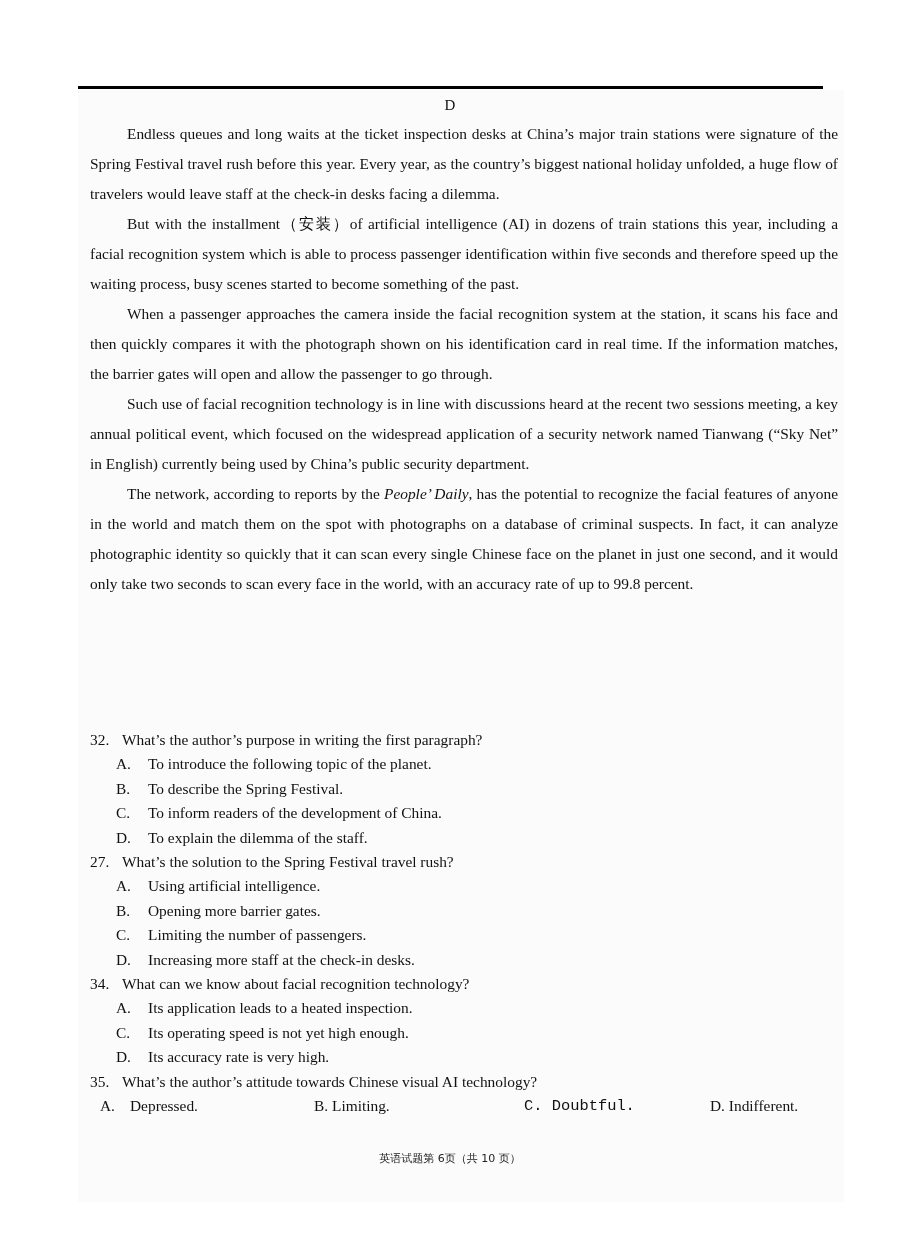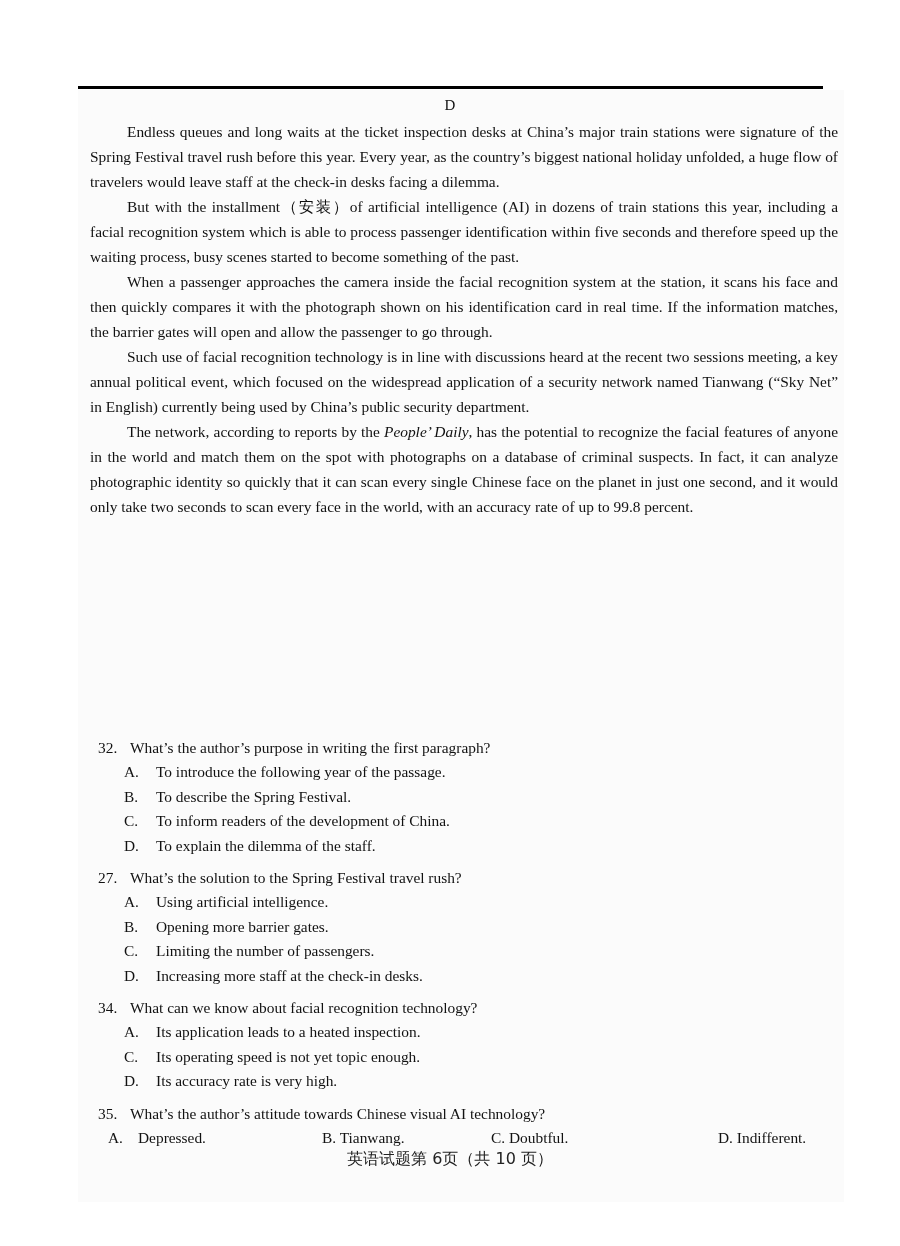--- a/index.html
+++ b/index.html
@@ -39,68 +39,68 @@
       text-align: center;
       font-size: 15px;
       line-height: 20px;
     }
     .passage {
       position: absolute;
       left: 90px;
       top: 119px;
       width: 748px;
       font-size: 15.4px;
-      line-height: 25px;
+      line-height: 30px;
       text-align: justify;
     }
     .passage p {
       margin: 0;
       text-indent: 37px;
       text-align-last: left;
     }
     .passage i { font-style: italic; }
     .questions {
       position: absolute;
       left: 90px;
       top: 728px;
       width: 748px;
       font-size: 15.4px;
       line-height: 24.4px;
     }
-    .question { margin: 8px; }
+    .question { margin: 0; }
     .q-stem { display: block; white-space: nowrap; }
     .q-num { display: inline-block; width: 32px; }
     .option {
       display: block;
       padding-left: 26px;
       white-space: nowrap;
     }
     .opt-letter { display: inline-block; width: 32px; }
     .inline-options {
       position: relative;
       height: 24.4px;
     }
     .inline-options .iopt {
       position: absolute;
       top: 0;
       white-space: nowrap;
     }
     .iopt-a { left: 10px; }
     .iopt-a .opt-letter { width: 30px; }
     .iopt-b { left: 224px; }
-    .iopt-c { left: 393px; }
+    .iopt-c { left: 434px; font-family: Liberation Mono, monospace; }
     .iopt-d { left: 620px; }
     .footer {
       position: absolute;
       left: 0;
       width: 900px;
       top: 1150px;
       text-align: center;
       font-family: "DejaVu Sans", "Liberation Sans", sans-serif;
-      font-size: 16px;
+      font-size: 11px;
       line-height: 18px;
       color: #222222;
     }
   </style>
 </head>
 <body>
 
 <div class="scan-area"></div>
 <div class="top-rule"></div>
 
@@ -111,46 +111,46 @@
   <p>But with the installment（安装）of artificial intelligence (AI) in dozens of train stations this year, including a facial recognition system which is able to process passenger identification within five seconds and therefore speed up the waiting process, busy scenes started to become something of the past.</p>
   <p>When a passenger approaches the camera inside the facial recognition system at the station, it scans his face and then quickly compares it with the photograph shown on his identification card in real time. If the information matches, the barrier gates will open and allow the passenger to go through.</p>
   <p>Such use of facial recognition technology is in line with discussions heard at the recent two sessions meeting, a key annual political event, which focused on the widespread application of a security network named Tianwang (“Sky Net” in English) currently being used by China’s public security department.</p>
   <p><span>The network, according to reports by the </span><i>People’ Daily</i><span>, has the potential to recognize the facial features of anyone in the world and match them on the spot with photographs on a database of criminal suspects. In fact, it can analyze photographic identity so quickly that it can scan every single Chinese face on the planet in just one second, and it would only take two seconds to scan every face in the world, with an accuracy rate of up to 99.8 percent.</span></p>
 </div>
 
 <div class="questions">
 
   <div class="question">
     <span class="q-stem"><span class="q-num">32.</span><span>What’s the author’s purpose in writing the first paragraph?</span></span>
-    <span class="option"><span class="opt-letter">A.</span><span>To introduce the following year of the passage.</span></span>
+    <span class="option"><span class="opt-letter">A.</span><span>To introduce the following topic of the planet.</span></span>
     <span class="option"><span class="opt-letter">B.</span><span>To describe the Spring Festival.</span></span>
     <span class="option"><span class="opt-letter">C.</span><span>To inform readers of the development of China.</span></span>
     <span class="option"><span class="opt-letter">D.</span><span>To explain the dilemma of the staff.</span></span>
   </div>
 
   <div class="question">
     <span class="q-stem"><span class="q-num">27.</span><span>What’s the solution to the Spring Festival travel rush?</span></span>
     <span class="option"><span class="opt-letter">A.</span><span>Using artificial intelligence.</span></span>
     <span class="option"><span class="opt-letter">B.</span><span>Opening more barrier gates.</span></span>
     <span class="option"><span class="opt-letter">C.</span><span>Limiting the number of passengers.</span></span>
     <span class="option"><span class="opt-letter">D.</span><span>Increasing more staff at the check-in desks.</span></span>
   </div>
 
   <div class="question">
     <span class="q-stem"><span class="q-num">34.</span><span>What can we know about facial recognition technology?</span></span>
     <span class="option"><span class="opt-letter">A.</span><span>Its application leads to a heated inspection.</span></span>
-    <span class="option"><span class="opt-letter">C.</span><span>Its operating speed is not yet topic enough.</span></span>
+    <span class="option"><span class="opt-letter">C.</span><span>Its operating speed is not yet high enough.</span></span>
     <span class="option"><span class="opt-letter">D.</span><span>Its accuracy rate is very high.</span></span>
   </div>
 
   <div class="question">
     <span class="q-stem"><span class="q-num">35.</span><span>What’s the author’s attitude towards Chinese visual AI technology?</span></span>
     <div class="inline-options">
       <span class="iopt iopt-a"><span class="opt-letter">A.</span><span>Depressed.</span></span>
-      <span class="iopt iopt-b"><span>B.</span> <span>Tianwang.</span></span>
+      <span class="iopt iopt-b"><span>B.</span> <span>Limiting.</span></span>
       <span class="iopt iopt-c"><span>C.</span> <span>Doubtful.</span></span>
       <span class="iopt iopt-d"><span>D.</span> <span>Indifferent.</span></span>
     </div>
   </div>
 
 </div>
 
 <div class="footer">英语试题第 6页（共 10 页）</div>
 
 </body></html>

